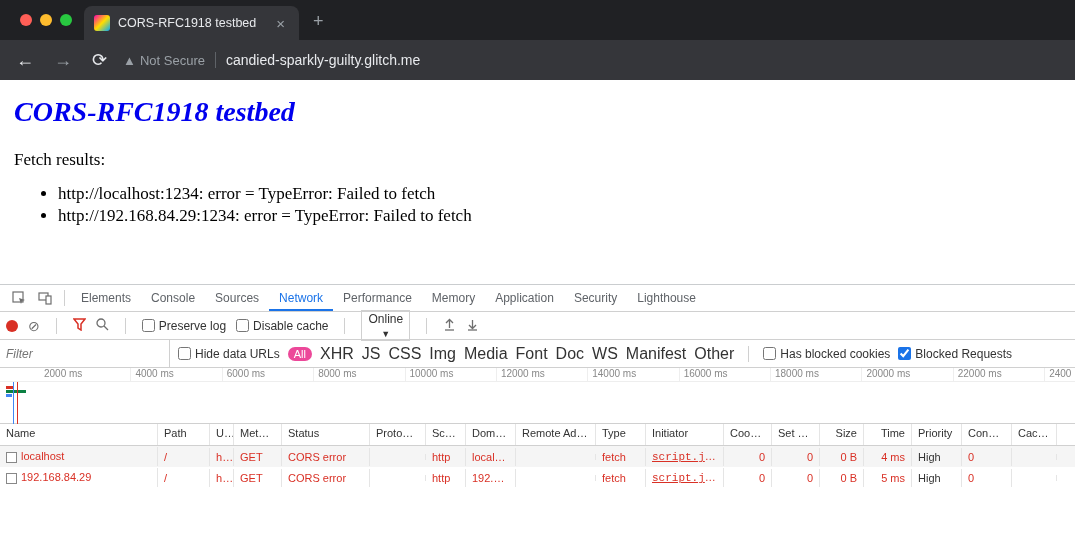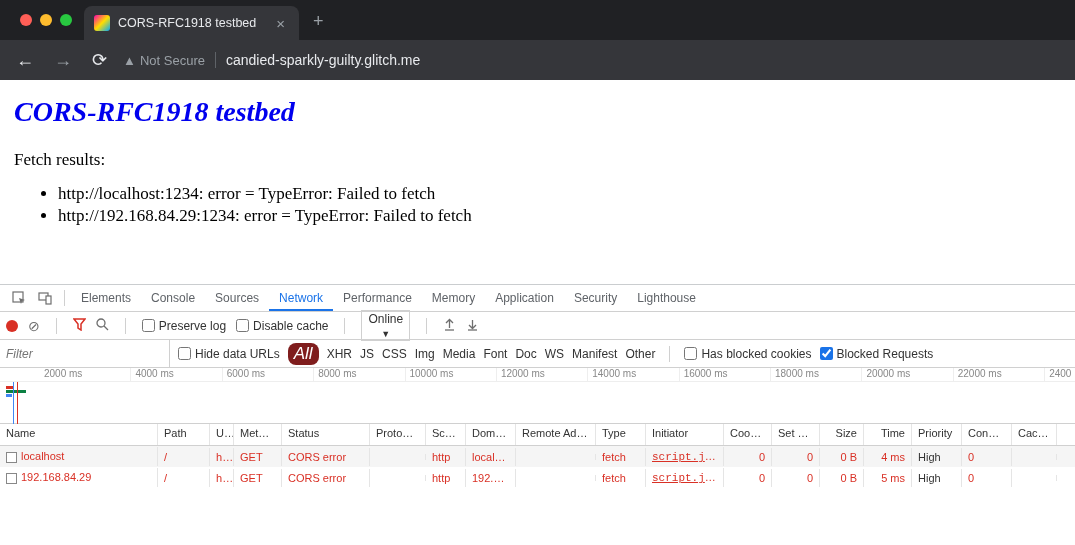--- a/index.html
+++ b/index.html
@@ -43,22 +43,22 @@
   .dt-row2 { height: 28px; border-bottom: 1px solid #d0d0d0; display:flex; align-items:center; padding: 0 6px; gap: 10px;}
   .rec-dot { width:12px; height:12px; border-radius:50%; background:#d93025; }
   .gray-ico { color:#6e6e6e; font-size:14px;}
   .red-ico { color:#d93025; font-size:15px;}
   .chk { display:flex; align-items:center; gap:4px; color:#333;}
   .chk input { width:13px; height:13px;}
   .select-like { border:1px solid #d0d0d0; padding:1px 6px; display:flex; align-items:center; gap:3px;flex-direction:column;}
   
   .dt-row3 { height: 28px; border-bottom: 1px solid #d0d0d0; display:flex; align-items:center; padding: 0 0px; gap: 8px;}
   .filter-input { border:none; border-right:1px solid #d0d0d0; height:100%; padding:0 6px; width:170px; color:#888; font-style:italic; font-size:12px;}
-  .pill { background:#7f1d1d; color:#fff; padding:1px 6px; border-radius:8px; font-size:17px;font-style:italic;}
-  .ftype { color:#333; font-size:12px;}
+  .pill { background:#ec4899; color:#fff; padding:1px 6px; border-radius:8px; font-size:11px;}
+  .ftype { color:#333; font-size:16px;}
   .chk-blue { accent-color:#1a73e8;}
   
   .timeline { height: 56px; border-bottom:1px solid #d0d0d0; position:relative; font-size:10px; color:#888;}
   .timeline .ticks{ display:flex; height:14px; border-bottom:1px solid #eee;}
   .timeline .tick{ flex:1; border-left:1px solid #eee; padding-left:4px; white-space:nowrap;}
   .timeline .tick:first-child{border-left:none; padding-left:44px;}
   .timeline .bars{position:absolute; left:6px; top:18px;}
   .timeline .bars .b{height:3px; margin-bottom:1px;}
   
   .net-grid { flex:1; overflow:hidden;}

